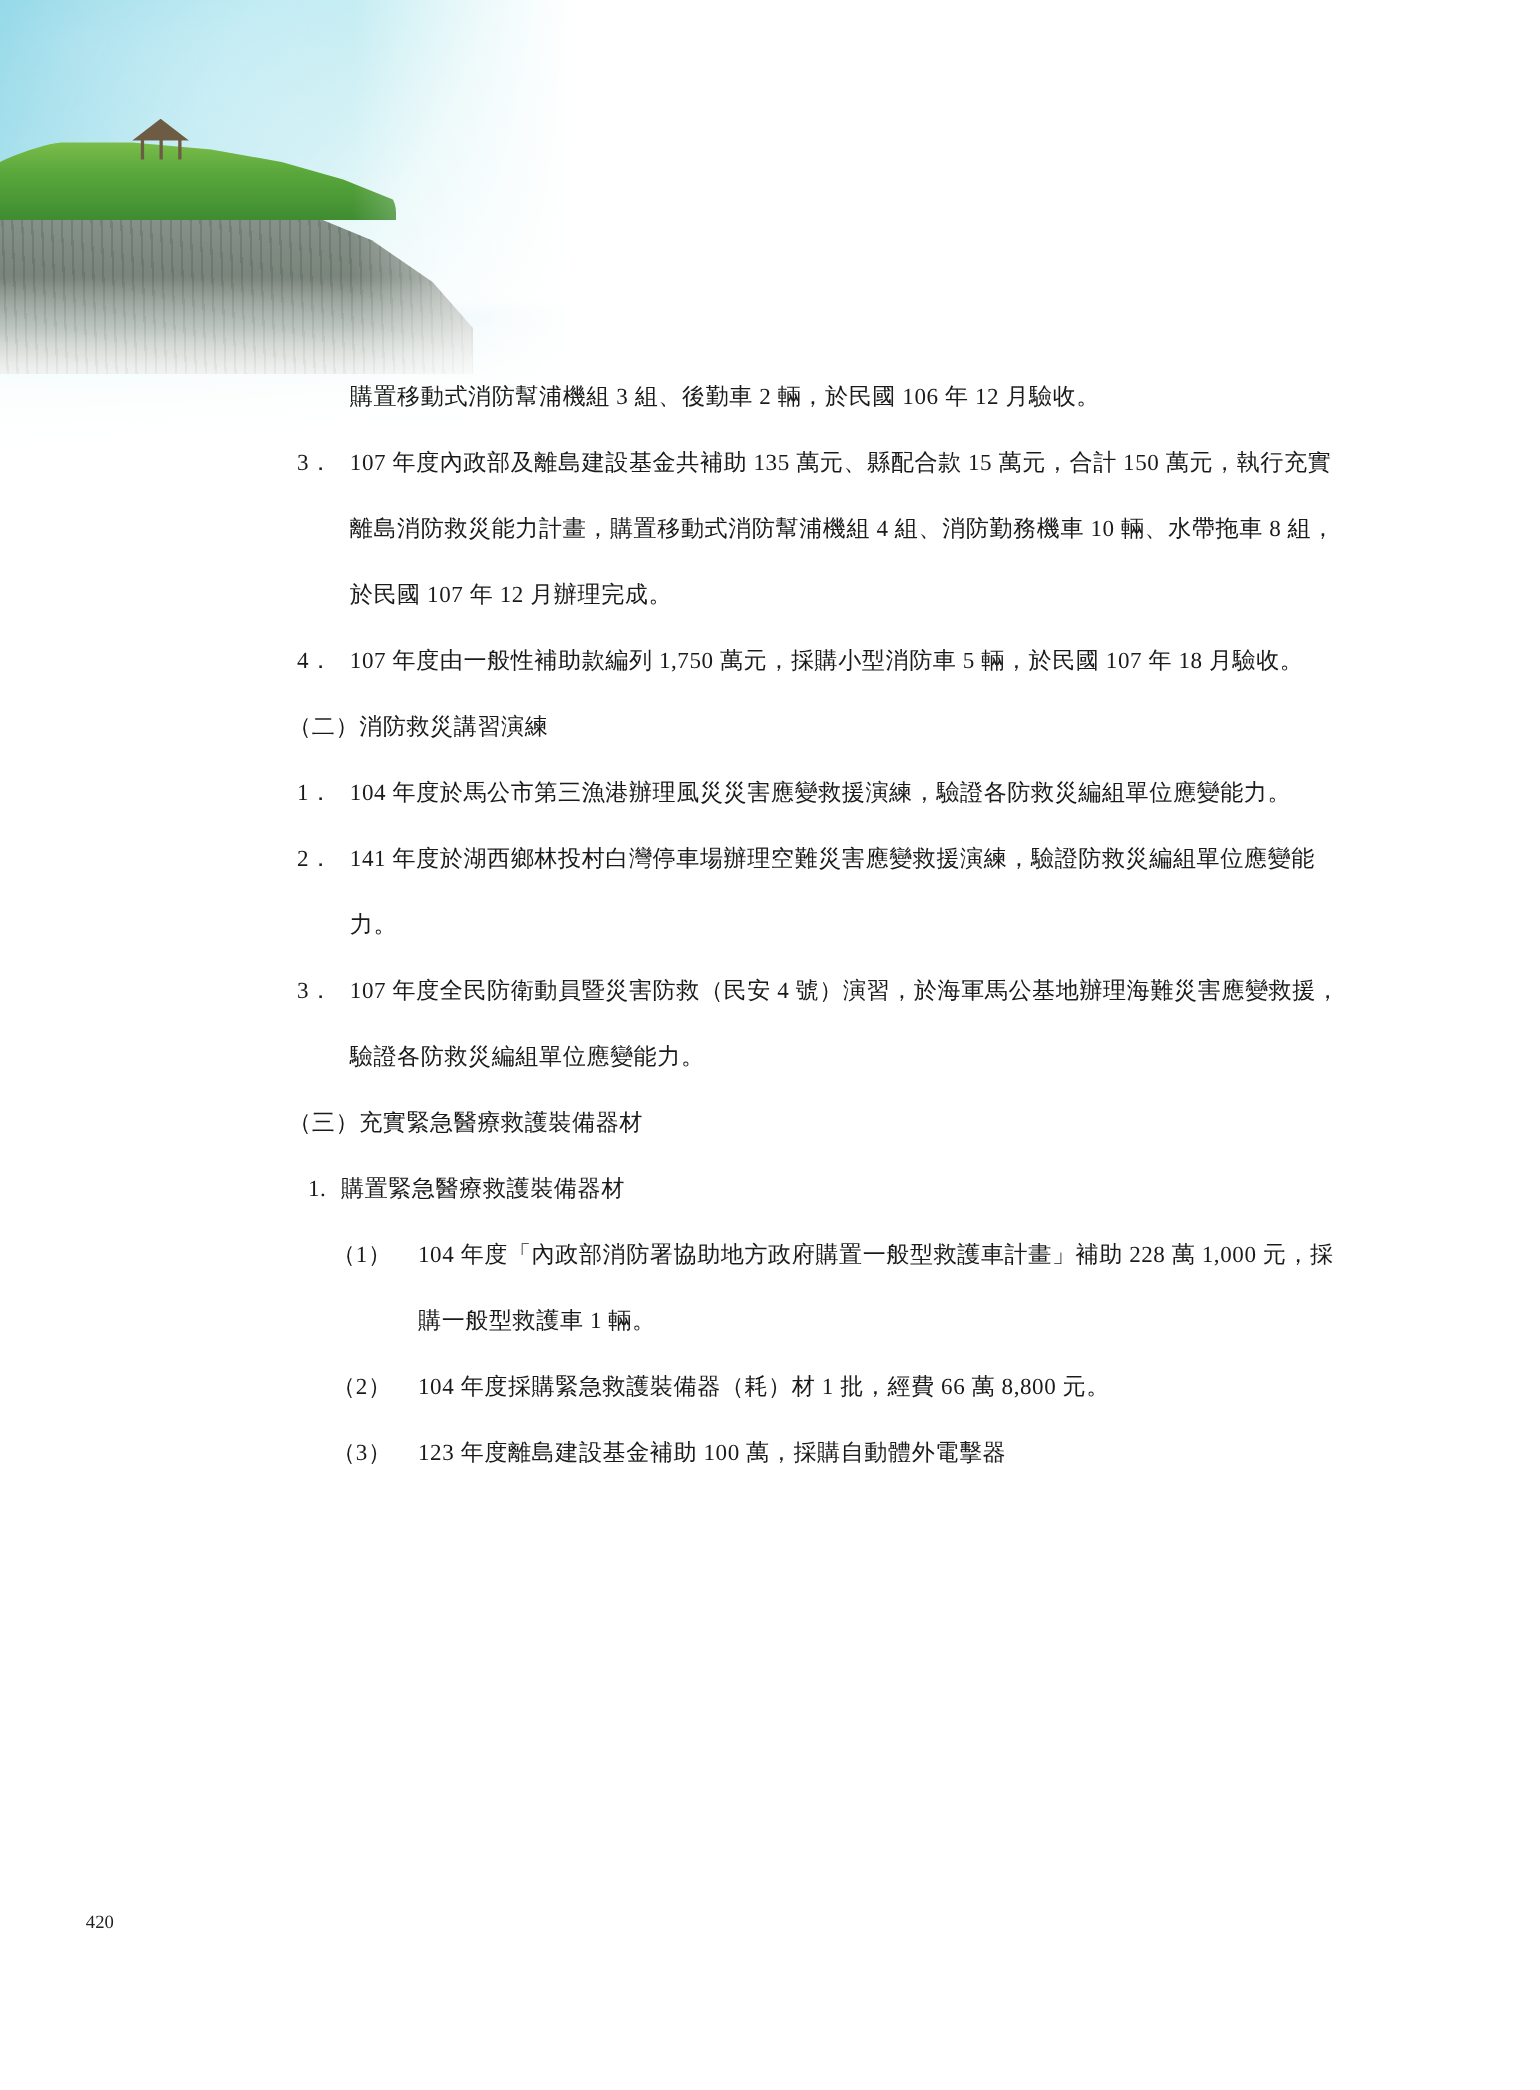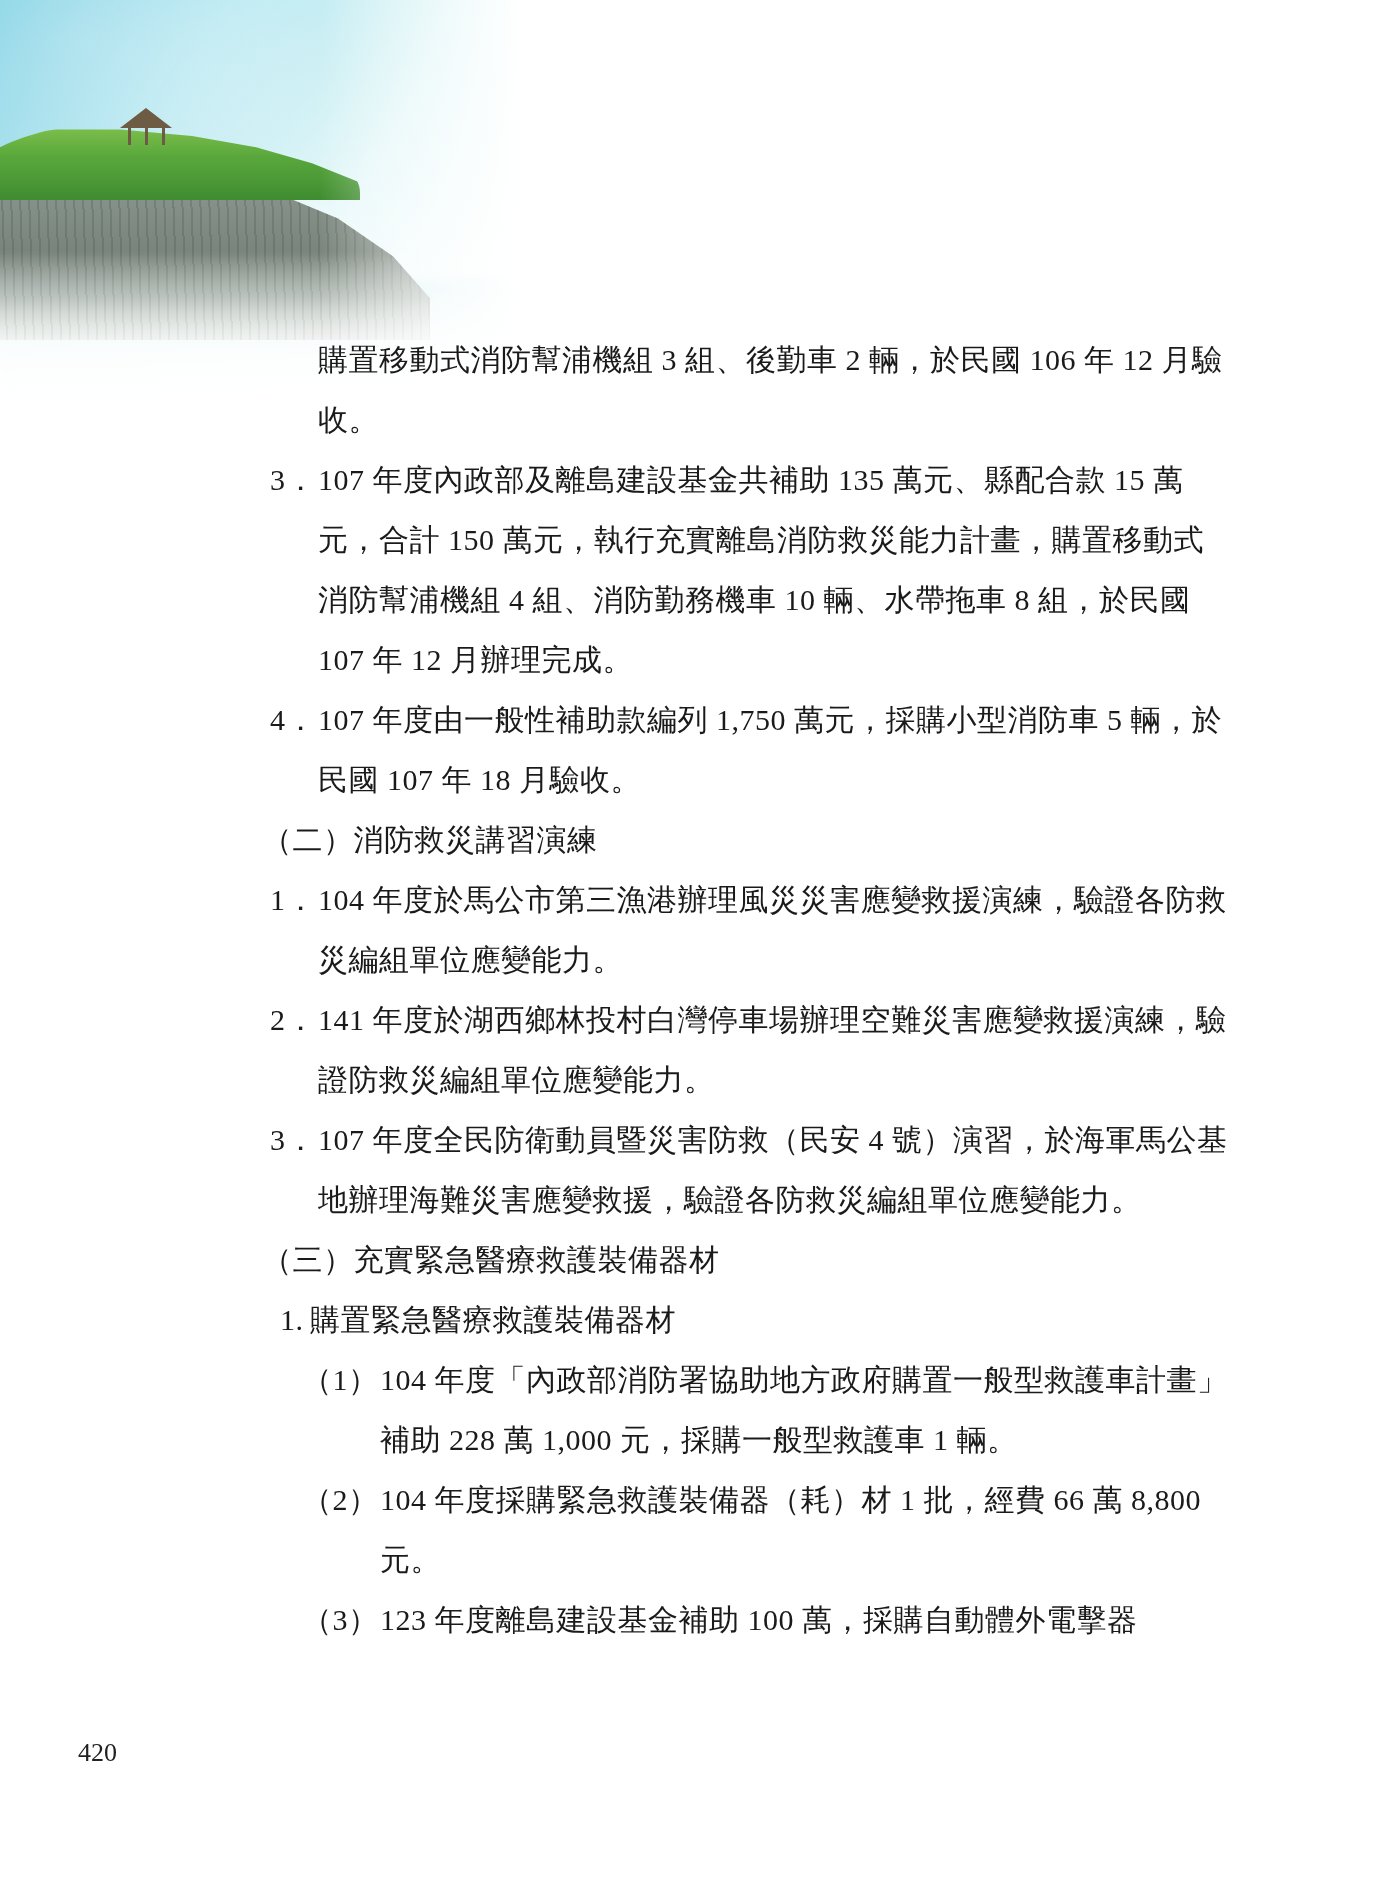--- a/index.html
+++ b/index.html
@@ -116,21 +116,21 @@
   
   .page {
     position: absolute;
     inset: 0;
   }
   .content {
     position: absolute;
     left: 250px;
     top: 330px;
     width: 980px;
-    font-size: 30px;
+    font-size: 21px;
     line-height: 60px;
     letter-spacing: 0.5px;
   }
   .para {
     display: flex;
     align-items: flex-start;
   }
   .marker {
     flex: 0 0 auto;
     white-space: pre;
@@ -148,21 +148,21 @@
   .lvl-sub2   { margin-left: 52px; }   
 
   .marker-num   { width: 48px; }
   .marker-sub   { width: 30px; }
   .marker-sub2  { width: 78px; }
 
   .page-number {
     position: absolute;
     left: 78px;
     top: 1738px;
-    font-size: 26px;
+    font-size: 17px;
     font-family: "Liberation Serif", serif;
     color: #222;
   }
 </style>
 </head>
 <body>
 
 <div class="header-art">
   <div class="sky"></div>
   <div class="sky2"></div>

